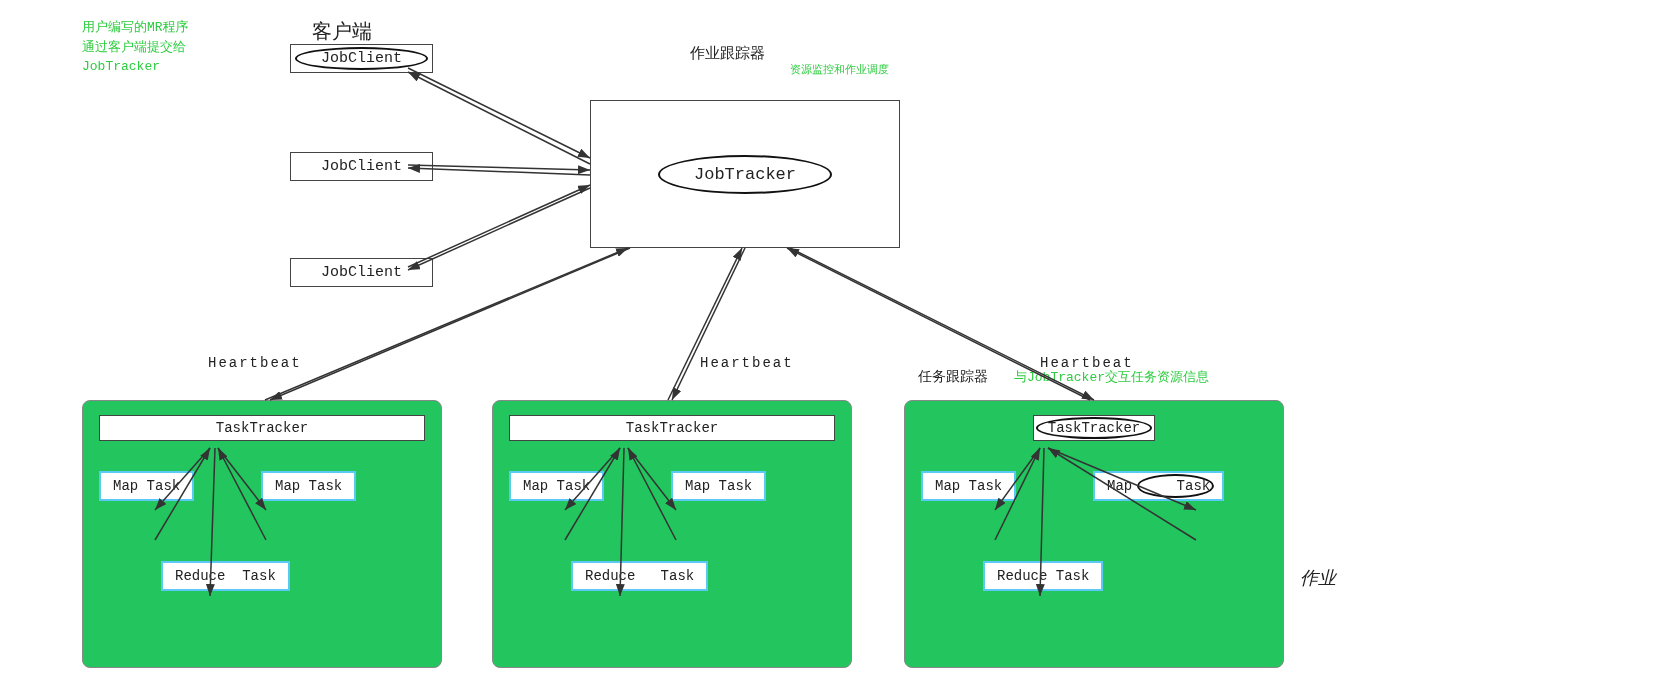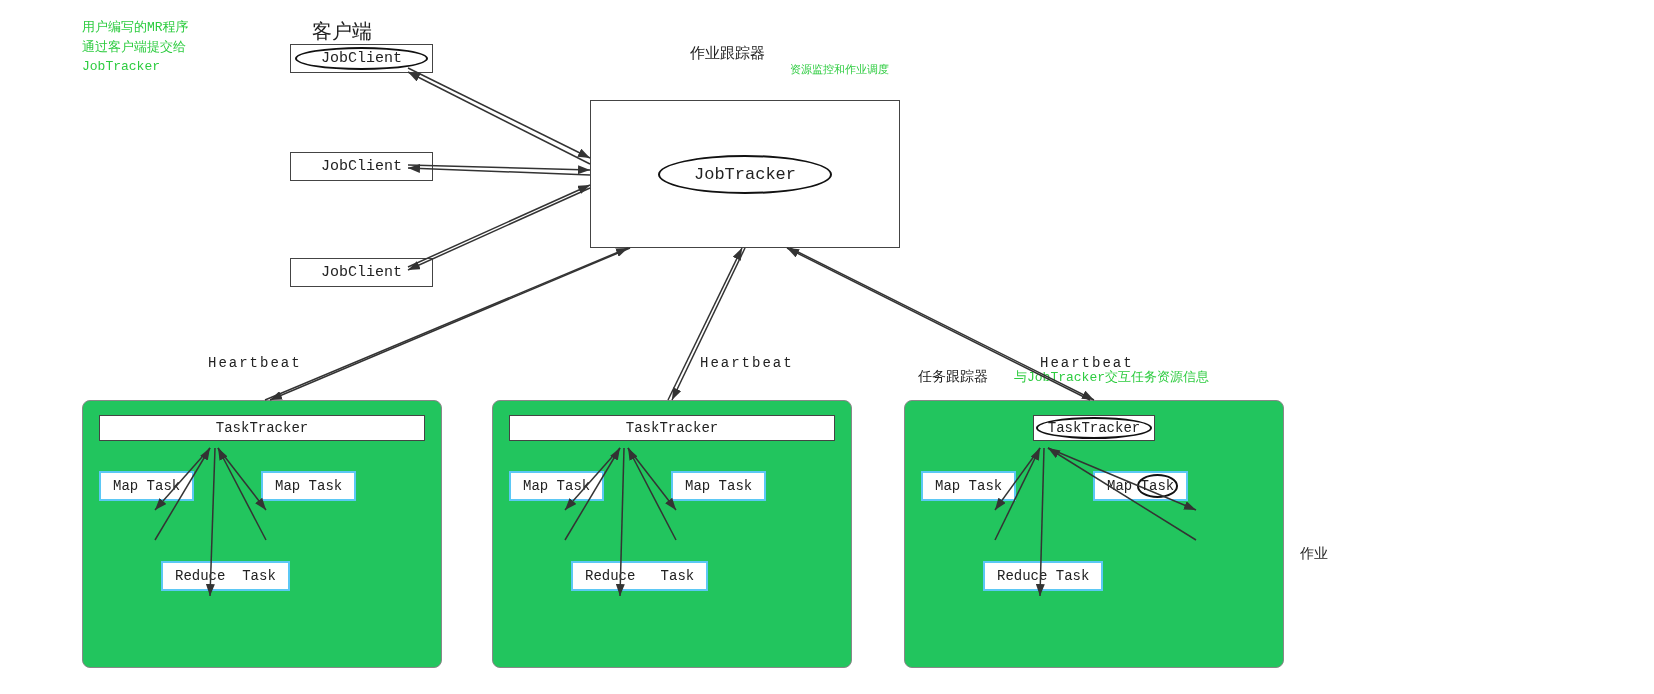--- a/index.html
+++ b/index.html
@@ -170,34 +170,34 @@
         <span style="position:relative;z-index:1;">TaskTracker</span>
       </div>
     </div>
 
     <div class="pos" style="left:16px;top:70px;">
       <div class="task-box-blue">Map Task</div>
     </div>
 
     <div class="pos" style="left:188px;top:70px;">
       <div class="task-box-blue" style="position:relative;">
-        Map <span style="position:relative;"><span style="position:absolute;top:-4px;left:-4px;right:-4px;bottom:-4px;border:2px solid #111;border-radius:50%;"></span><span style="position:relative;z-index:1;">Task</span></span>
+        Map <span style="position:relative;"><span style="position:absolute;top:-4px;left:-4px;right:-4px;bottom:-4px;border:2px solid #111;border-radius:50%;"></span><span style="position:relative;z-index:1;margin-left:36px;">Task</span></span>
       </div>
     </div>
 
     <div class="pos" style="left:78px;top:160px;">
       <div class="task-box-blue">Reduce Task</div>
     </div>
   </div>
 
   <div class="pos label-black" style="left:918px;top:368px;font-size:14px;">任务跟踪器</div>
 
   <div class="pos label-green" style="left:1014px;top:368px;font-size:13px;">与JobTracker交互任务资源信息</div>
 
-  <div class="pos label-black" style="left:1300px;top:545px;font-size:14px;">作业</div>
+  <div class="pos label-black" style="left:1300px;top:566px;font-size:18px;font-style:italic;">作业</div>
 
   <svg class="arrows-svg">
     <defs>
       <marker id="arrowhead" markerWidth="8" markerHeight="6" refX="8" refY="3" orient="auto">
         <polygon points="0 0, 8 3, 0 6" fill="#333"></polygon>
       </marker>
       <marker id="arrowhead-rev" markerWidth="8" markerHeight="6" refX="0" refY="3" orient="auto">
         <polygon points="8 0, 0 3, 8 6" fill="#333"></polygon>
       </marker>
     </defs>

